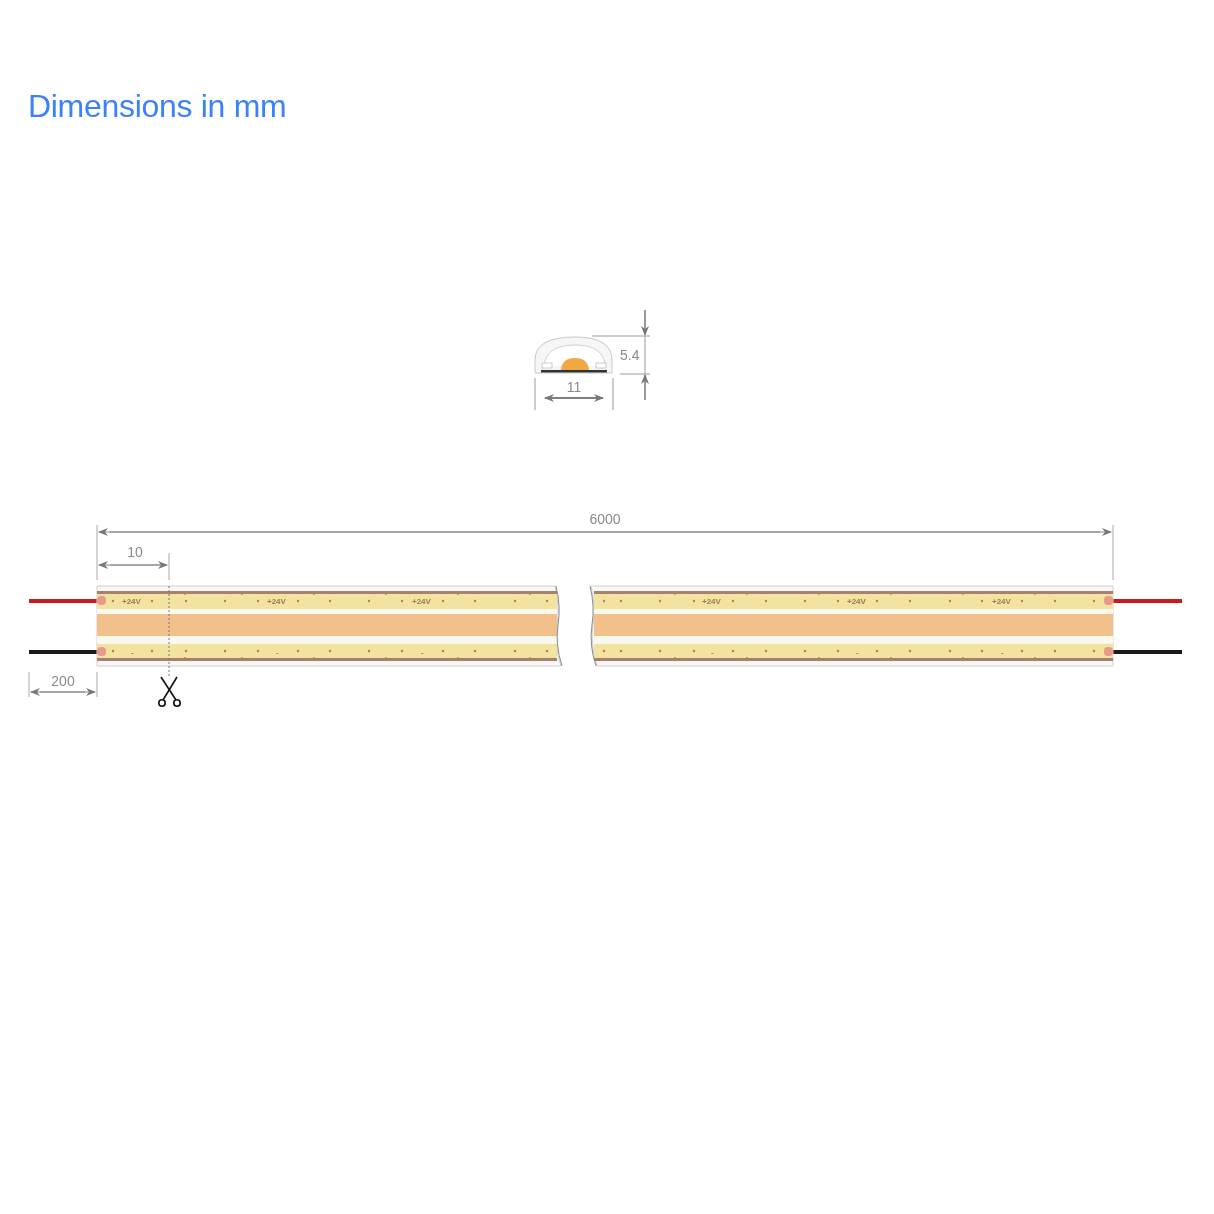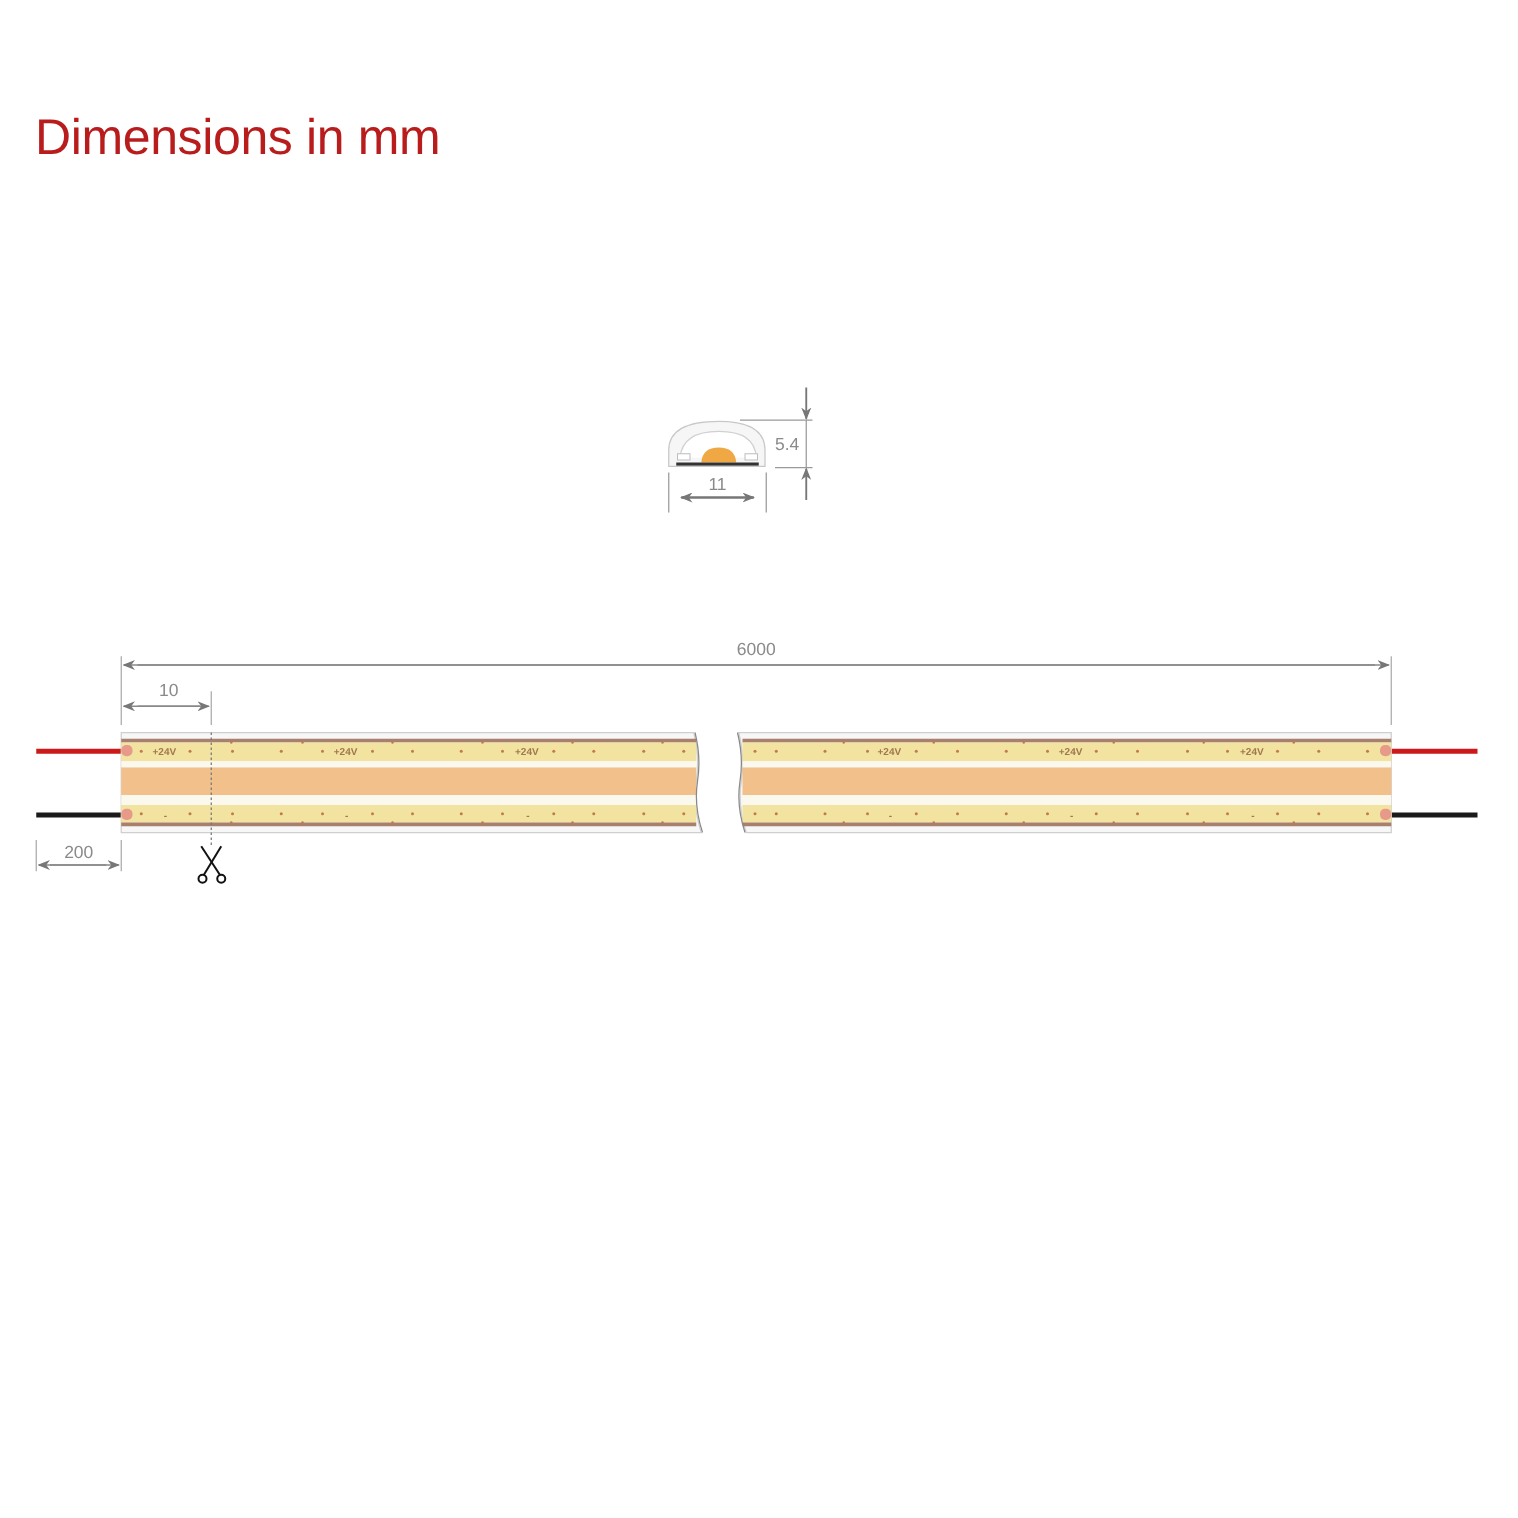--- a/index.html
+++ b/index.html
@@ -1,18 +1,18 @@
 <!DOCTYPE html>
 <html><head>
 <meta charset="utf-8">
 <style>
   html, body { margin: 0; padding: 0; background: #ffffff; }
   body { width: 1214px; height: 1214px; position: relative; overflow: hidden;
          font-family: "Liberation Sans", sans-serif; }
-  .title { position: absolute; left: 28px; top: 88px; font-size: 40px; color: #b91c1c;
+  .title { position: absolute; left: 28px; top: 88px; font-size: 32px; color: #3b82f6;
            font-family: "Liberation Sans", sans-serif; font-weight: normal; letter-spacing: -0.3px; }
   svg { position: absolute; left: 0; top: 0; }
   .dim-text { font-family: "Liberation Sans", sans-serif; font-size: 14px; fill: #8a8a8a; }
   .v-text { font-family: "Liberation Sans", sans-serif; font-size: 8px; fill: #a0784f; font-weight: bold; }
 </style>
 </head>
 <body>
 
 <div class="title">Dimensions in mm</div>
 

